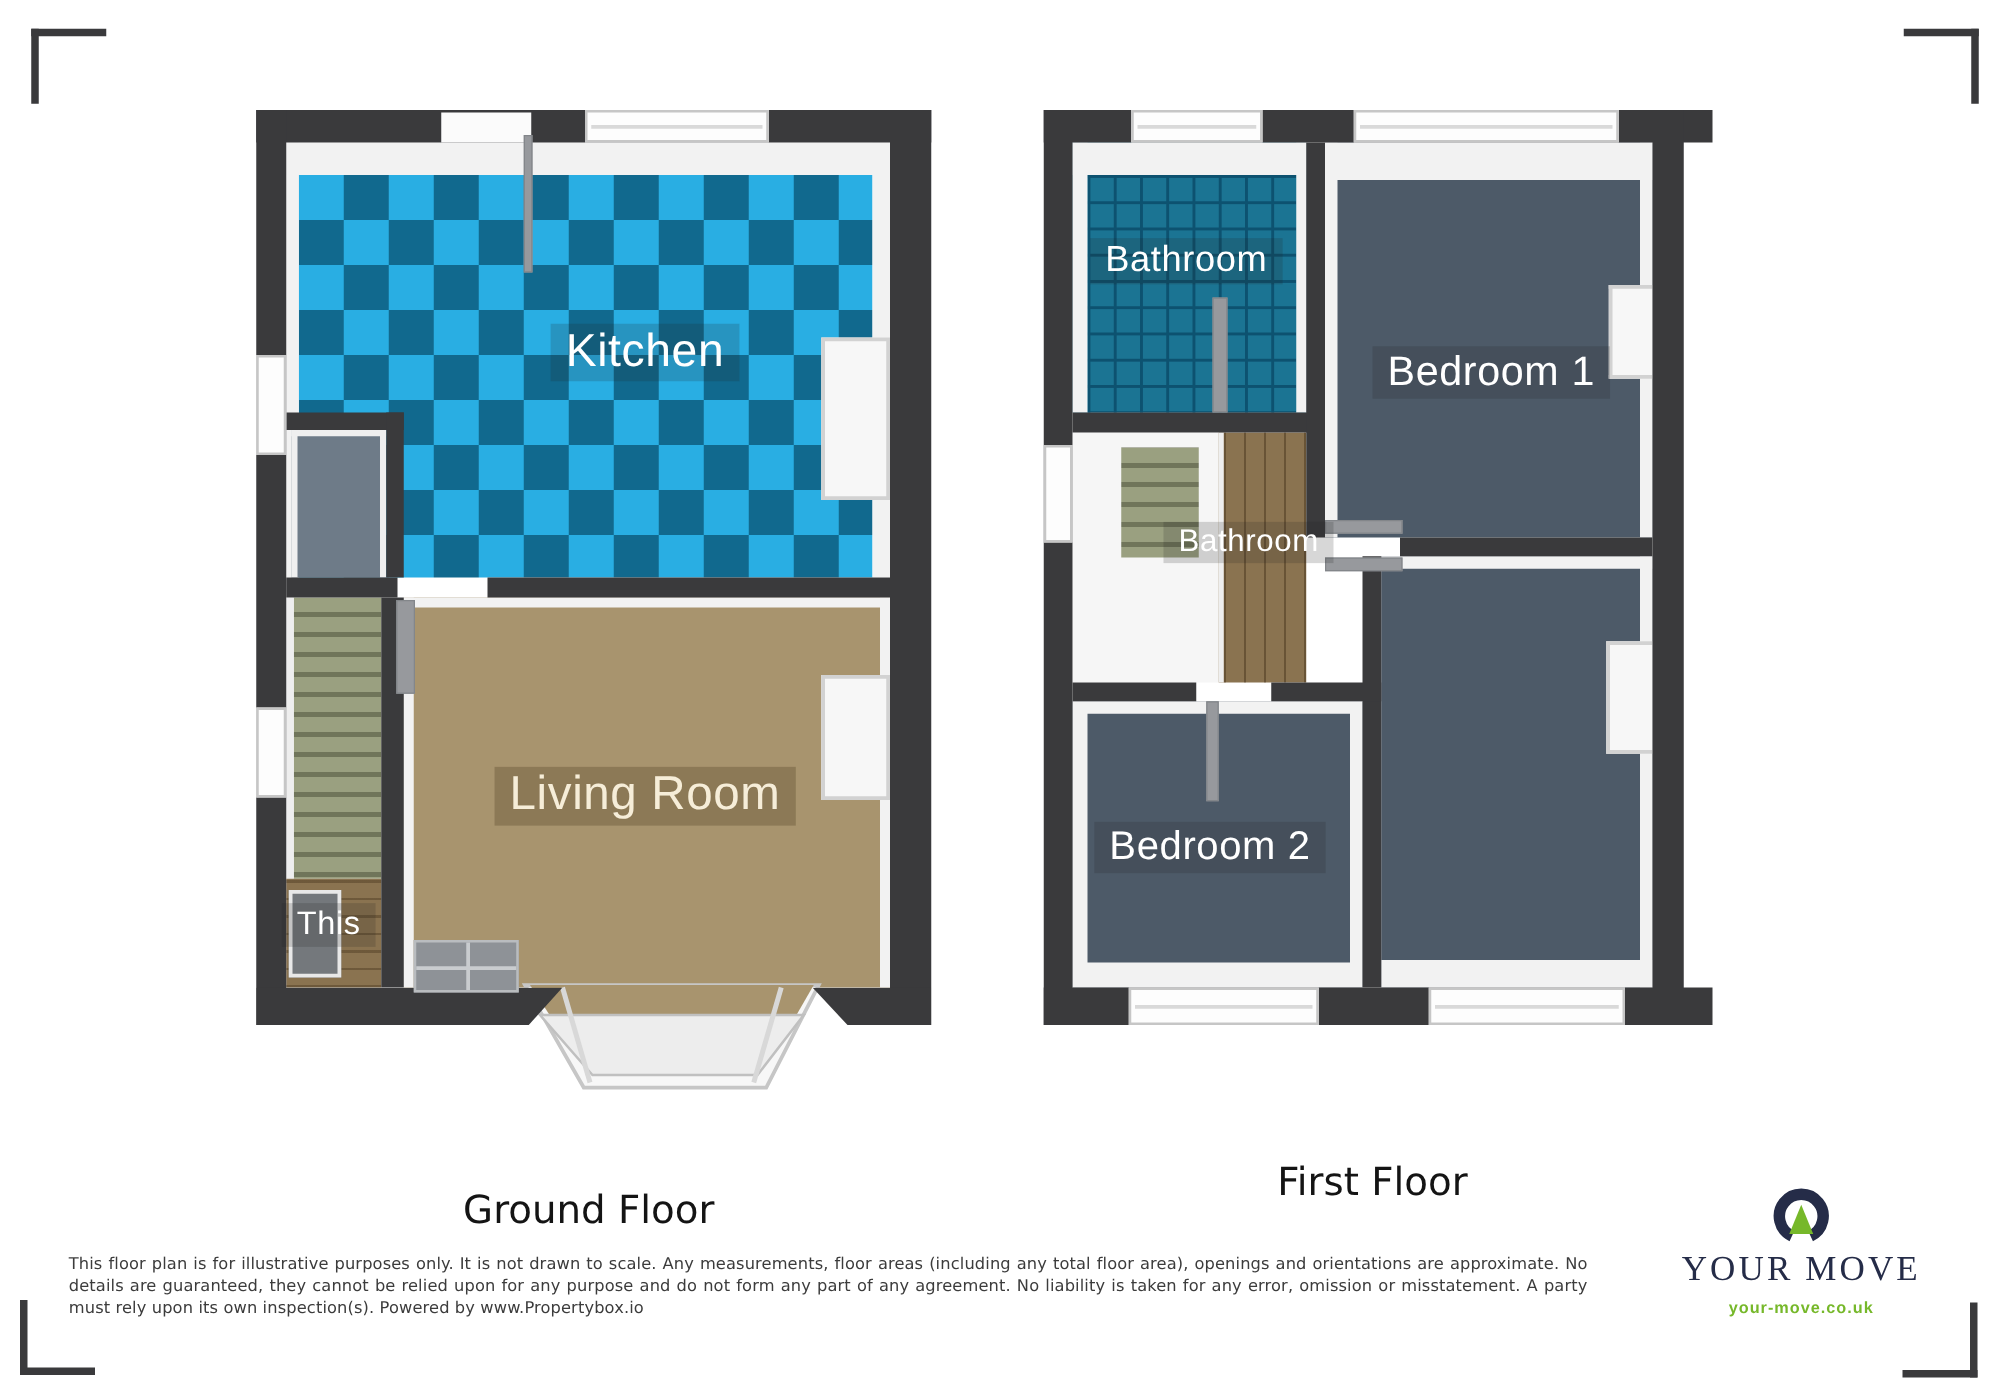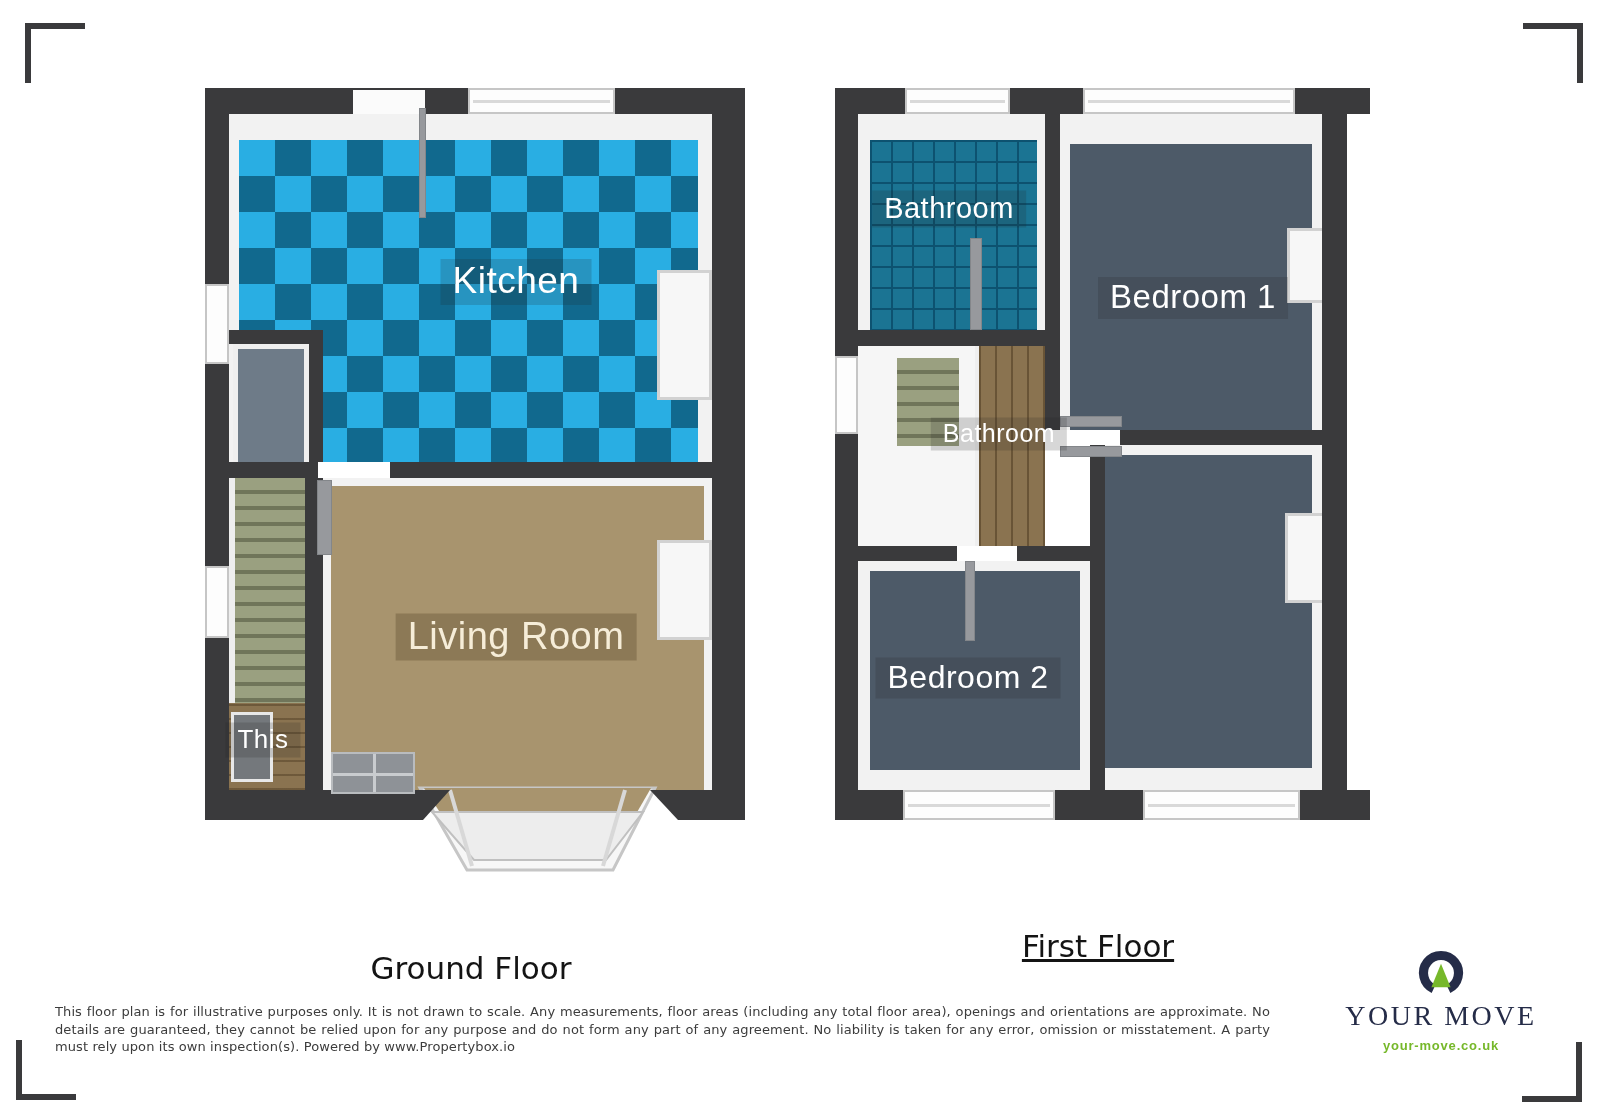--- a/index.html
+++ b/index.html
@@ -151,21 +151,21 @@
     <div class="abs door" style="left:225px;top:358px;width:62px;height:11px;"></div>
     <div class="abs door" style="left:130px;top:473px;width:10px;height:80px;"></div>
 
     <div class="rlabel" style="left:114px;top:121px;font-size:29px;">Bathroom</div>
     <div class="rlabel" style="left:358px;top:210px;font-size:33px;">Bedroom 1</div>
     <div class="rlabel" style="left:133px;top:590px;font-size:32px;">Bedroom 2</div>
     <div class="rlabel" style="left:164px;top:346px;font-size:25px;">Bathroom</div>
   </div>
 
   <div class="caption" style="left:471px;top:928px;margin-top:22px;">Ground Floor</div>
-  <div class="caption" style="left:1098px;top:928px;text-decoration:underline;">First Floor</div>
+  <div class="caption" style="left:1098px;top:928px;">First Floor</div>
 
   <div id="disclaimer">This floor plan is for illustrative purposes only. It is not drawn to scale. Any measurements, floor areas (including any total floor area), openings and orientations are approximate. No details are guaranteed, they cannot be relied upon for any purpose and do not form any part of any agreement. No liability is taken for any error, omission or misstatement. A party must rely upon its own inspection(s). Powered by www.Propertybox.io</div>
 
   <div id="logo">
     <svg class="ring" width="52" height="50" viewBox="0 0 60 60">
       <path d="M 21.1 49.0 A 21 21 0 1 1 38.9 49.0" fill="none" stroke="#252c48" stroke-width="11"></path>
       <polygon points="30,19 41.5,47 18.5,47" fill="#76b82a"></polygon>
     </svg>
     <div class="brand">YOUR MOVE</div>
     <div class="url">your-move.co.uk</div>

